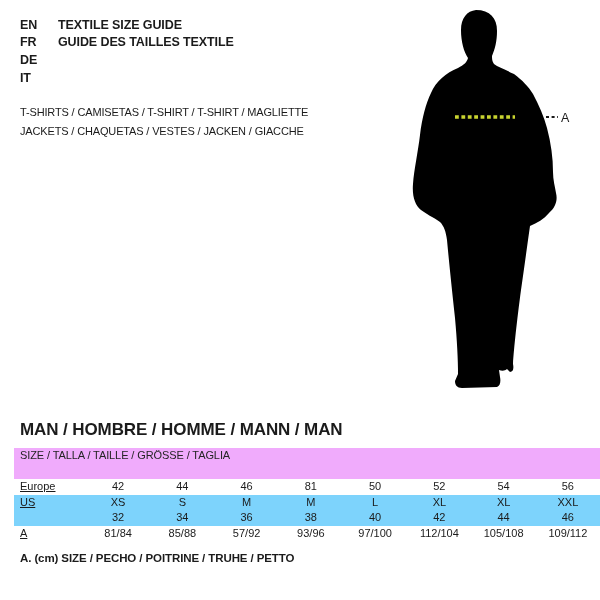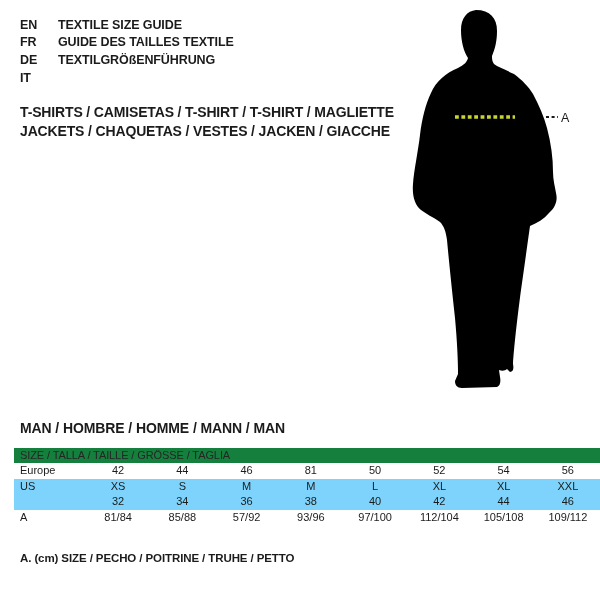--- a/index.html
+++ b/index.html
@@ -7,56 +7,55 @@
     position:relative;width:600px;height:600px;background:#ffffff;
     font-family:"Liberation Sans","DejaVu Sans",sans-serif;color:#1b1b1b;
     overflow:hidden;
   }
   
   .langs{position:absolute;left:20px;top:14px;}
   .lang-row{display:flex;height:17.7px;align-items:flex-end;
     font-weight:700;font-size:12.5px;letter-spacing:-0.1px;}
   .lang-code{width:38px;flex:0 0 38px;}
   
-  .cats{position:absolute;left:20px;top:103px;font-weight:700;font-size:14px;
+  .cats{position:absolute;left:20px;top:103px;font-weight:400;font-size:11px;
     line-height:18.6px;letter-spacing:-0.15px;}
   
   .figure-wrap{position:absolute;left:400px;top:0;width:200px;height:400px;}
   .figure-wrap svg{display:block;width:200px;height:400px;}
   
-  .man-title{position:absolute;left:20px;top:420px;font-weight:700;font-size:14px;letter-spacing:-0.1px;}
+  .man-title{position:absolute;left:20px;top:420px;font-weight:700;font-size:17px;letter-spacing:-0.1px;}
   
   .size-table{position:absolute;left:14px;top:448px;width:586px;font-size:11px;}
-  .t-header{height:15px;line-height:15px;background:#15803d;color:#252525;
+  .t-header{height:31px;line-height:15px;background:#f0abfc;color:#252525;
     padding-left:6px;letter-spacing:-0.1px;}
   .t-row{display:grid;grid-template-columns:72px repeat(8,1fr);
     height:15.5px;line-height:15.5px;}
   .t-row.shade{background:#7dd3fc;}
-  .t-label{padding-left:6px;text-align:left;}
+  .t-label{padding-left:6px;text-align:left;text-decoration:underline;}
   .t-cell{text-align:center;}
   
   .footnote{position:absolute;left:20px;top:552px;font-weight:700;font-size:11.5px;letter-spacing:-0.1px;}
 </style>
 </head>
 <body>
 
 <div class="canvas">
 
   <div class="langs">
     <div class="lang-row">
       <span class="lang-code">EN</span>
       <span class="lang-label">TEXTILE SIZE GUIDE</span>
     </div>
     <div class="lang-row">
       <span class="lang-code">FR</span>
       <span class="lang-label">GUIDE DES TAILLES TEXTILE</span>
     </div>
     <div class="lang-row">
       <span class="lang-code">DE</span>
-      <span class="lang-label">TEXTILGRÖßENFÜHRUNG</span>
     </div>
     <div class="lang-row">
       <span class="lang-code">IT</span>
     </div>
   </div>
 
   <div class="cats">
     <div>T-SHIRTS / CAMISETAS / T-SHIRT / T-SHIRT / MAGLIETTE</div>
     <div>JACKETS / CHAQUETAS / VESTES / JACKEN / GIACCHE</div>
   </div>

